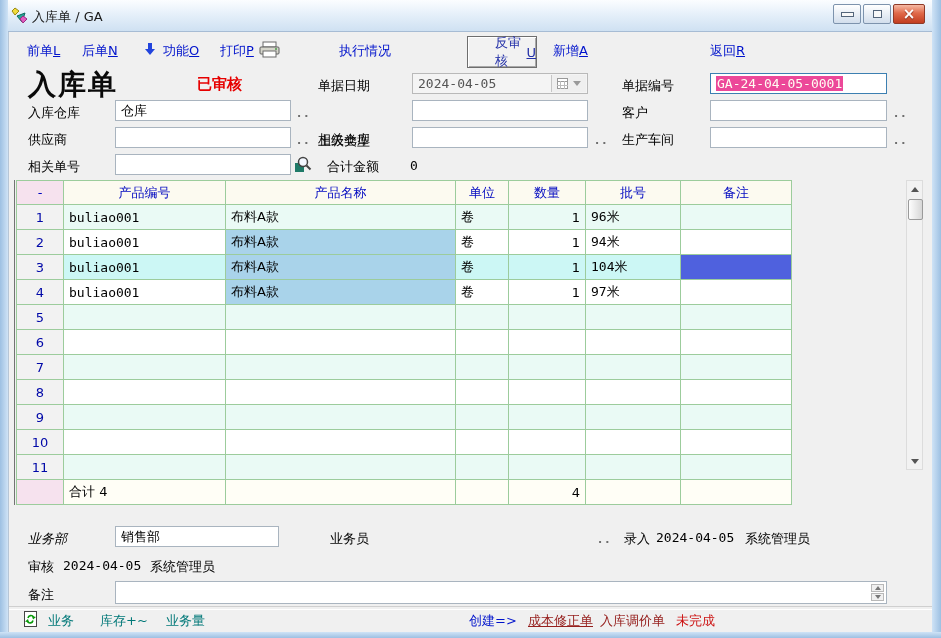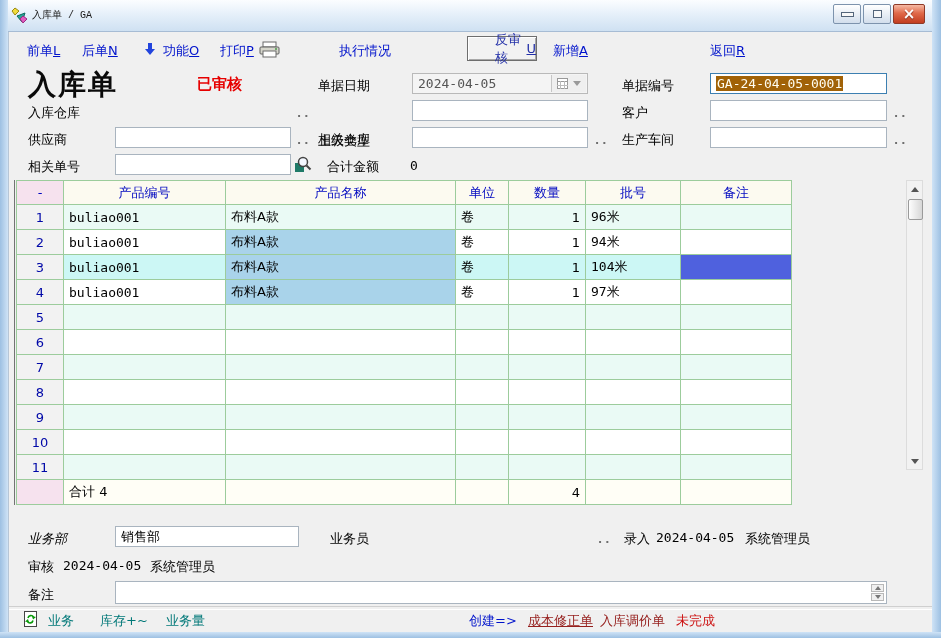--- a/index.html
+++ b/index.html
@@ -6,52 +6,52 @@
   body{font-family:"DejaVu Sans","Liberation Sans",sans-serif;font-size:13px;color:#000;}
   #window{position:relative;width:941px;height:638px;background:#f0f0f0;outline:1px solid #4d6f96;overflow:hidden;}
   .mono{font-family:"DejaVu Sans Mono","Liberation Mono",monospace;}
 
   
   .border-left,.border-right,.border-bottom{position:absolute;background:linear-gradient(90deg,#9dc0e2,#cfe3f6);z-index:50;}
   .border-left{left:0;top:0;width:8px;height:638px;}
   .border-right{right:0;top:0;width:9px;height:638px;background:linear-gradient(270deg,#9dc0e2,#cfe3f6);}
   .border-bottom{left:0;bottom:0;width:941px;height:6px;background:linear-gradient(0deg,#9dc0e2,#cfe3f6);}
   .titlebar{position:absolute;left:0;top:0;width:941px;height:31px;background:linear-gradient(#fbfdff 0%,#e6f0fa 45%,#cfe1f2 100%);border-bottom:1px solid #a7bcd4;z-index:40;}
-  .title-text{position:absolute;left:32px;top:8px;font-size:10px;color:#1a1a1a;font-family:Liberation Mono, monospace;}
+  .title-text{position:absolute;left:32px;top:8px;font-size:13px;color:#1a1a1a;}
   .win-icon{position:absolute;left:11px;top:7px;}
   .capbtn{position:absolute;top:4px;height:20px;border:1px solid #7d93ad;border-radius:2px;background:linear-gradient(#ffffff,#d2deec);display:flex;align-items:center;justify-content:center;box-sizing:border-box;cursor:default;}
   .capbtn.min{left:833px;width:28px;}
   .capbtn.max{left:863px;width:28px;}
   .capbtn.close{left:893px;width:32px;background:linear-gradient(#f6b9a4 0%,#e06a4a 45%,#c23d20 100%);border-color:#8e3a28;}
   .glyph-min{width:11px;height:3px;background:#f8f8f8;border:1px solid #54657a;}
   .glyph-max{width:9px;height:8px;background:#f8f8f8;border:1px solid #54657a;box-sizing:border-box;}
   .glyph-close{color:#fff;font-weight:bold;font-size:15px;line-height:15px;text-shadow:0 1px 1px #803020;}
 
   .client-edge{position:absolute;left:8px;top:31px;width:1px;height:601px;background:#b7c6d6;z-index:5;}
   .grid-edge{position:absolute;left:14px;top:180px;width:1px;height:325px;background:#737373;z-index:5;}
 
   
   .tlink{position:absolute;color:#0013cc;cursor:pointer;white-space:nowrap;}
   .tlink .mn{text-decoration:underline;}
   .toolbar .tlink{top:42px;}
-  .tbtn{position:absolute;left:467px;top:36px;width:70px;height:25px;background:#f2f2f2;border:1px solid #6e6e6e;box-shadow:inset 1px 1px 0 #ffffff, inset -1px -1px 0 #a8a8a8;display:flex;align-items:center;justify-content:center;color:#2330a8;box-sizing:border-box;cursor:pointer;padding-left:27px;}
+  .tbtn{position:absolute;left:467px;top:36px;width:70px;height:32px;background:#f2f2f2;border:1px solid #6e6e6e;box-shadow:inset 1px 1px 0 #ffffff, inset -1px -1px 0 #a8a8a8;display:flex;align-items:center;justify-content:center;color:#2330a8;box-sizing:border-box;cursor:pointer;padding-left:27px;}
   .tbtn .mn{text-decoration:underline;}
   .icon-abs{position:absolute;}
 
   
   .form-title{position:absolute;left:28px;top:66px;font-size:28px;font-weight:bold;color:#0a0a0a;letter-spacing:2px;}
   .audit-flag{position:absolute;left:197px;top:75px;font-size:15px;font-weight:bold;color:#e60000;}
   .lbl{position:absolute;color:#000;white-space:nowrap;}
   .field{position:absolute;height:21px;background:#fff;border:1px solid #a9b4bf;box-sizing:border-box;padding:2px 5px;line-height:15px;white-space:nowrap;overflow:hidden;cursor:text;}
   .dots{position:absolute;color:#6e6e6e;font-weight:bold;letter-spacing:3px;font-size:11px;cursor:pointer;}
   .field.disabled{background:#f4f4f4;color:#555;border-color:#b9b9b9;}
   .cal-btn{position:absolute;right:1px;top:1px;bottom:1px;width:34px;background:#efefef;border-left:1px solid #c6c6c6;display:flex;align-items:center;justify-content:center;gap:5px;}
   .tri-down{width:0;height:0;border-left:4px solid transparent;border-right:4px solid transparent;border-top:5px solid #9a9a9a;}
   .field.focused{border:1px solid #3c7fb1;}
-  .seltext{background:#a16207;color:#fffef2;padding:0 1px;}
+  .seltext{background:#ec4899;color:#fffef2;padding:0 1px;}
 
   
   table.grid{position:absolute;left:16px;top:180px;border-collapse:collapse;table-layout:fixed;background:#fff;}
   table.grid th,table.grid td{border:1px solid #9ccc9c;font-weight:normal;font-size:13px;overflow:hidden;white-space:nowrap;box-sizing:border-box;}
   table.grid th{height:24px;background:#fcfaf0;color:#0008c0;text-align:center;cursor:pointer;}
   table.grid th.first{background:#f6e2ee;}
   table.grid td{height:25px;padding:0 5px;cursor:cell;}
   .c-no{background:#f2f2f2;color:#0008a8;text-align:center;padding:0 !important;}
   .odd{background:#eafaf5;}
   .even{background:#ffffff;}
@@ -153,20 +153,21 @@
         </svg>
       <span class="tri-down"></span>
     </span>
   </div>
   <span class="lbl" style="left:622px;top:77px;">单据编号</span>
   <div class="field focused mono" style="left:710px;top:73px;width:177px;">
     <span class="seltext">GA-24-04-05-0001</span>
   </div>
 
   <span class="lbl" style="left:28px;top:104px;">入库仓库</span>
+  <div class="field" style="left:115px;top:100px;width:176px;"><span>仓库</span></div>
   <span class="dots" style="left:297px;top:107px;">..</span>
   <span class="lbl" style="left:318px;top:104px;margin-top:28px;">上级类型</span>
   <div class="field" style="left:412px;top:100px;width:176px;"><span></span></div>
   <span class="lbl" style="left:622px;top:104px;">客户</span>
   <div class="field" style="left:710px;top:100px;width:177px;"><span></span></div>
   <span class="dots" style="left:894px;top:107px;">..</span>
 
   <span class="lbl" style="left:28px;top:131px;">供应商</span>
   <div class="field" style="left:115px;top:127px;width:176px;"><span></span></div>
   <span class="dots" style="left:297px;top:134px;">..</span>
@@ -327,21 +328,21 @@
     <span class="sb-btn sb-up">
         <span class="tri-u"></span>
       </span>
     <span class="sb-thumb"></span>
     <span class="sb-btn sb-down">
         <span class="tri-d"></span>
       </span>
   </div>
 
   <span class="lbl" style="left:28px;top:530px;font-style:italic;">业务部</span>
-  <div class="field" style="left:115px;top:526px;width:184px;"><span>销售部</span></div>
+  <div class="field" style="left:115px;top:526px;width:164px;"><span>销售部</span></div>
   <span class="lbl" style="left:330px;top:530px;">业务员</span>
   <span class="dots" style="left:598px;top:533px;">..</span>
   <span class="lbl" style="left:624px;top:530px;">录入</span>
   <span class="lbl mono" style="left:656px;top:530px;">2024-04-05</span>
   <span class="lbl" style="left:745px;top:530px;">系统管理员</span>
 
   <span class="lbl" style="left:28px;top:558px;">审核</span>
   <span class="lbl mono" style="left:63px;top:558px;">2024-04-05</span>
   <span class="lbl" style="left:150px;top:558px;">系统管理员</span>
 

